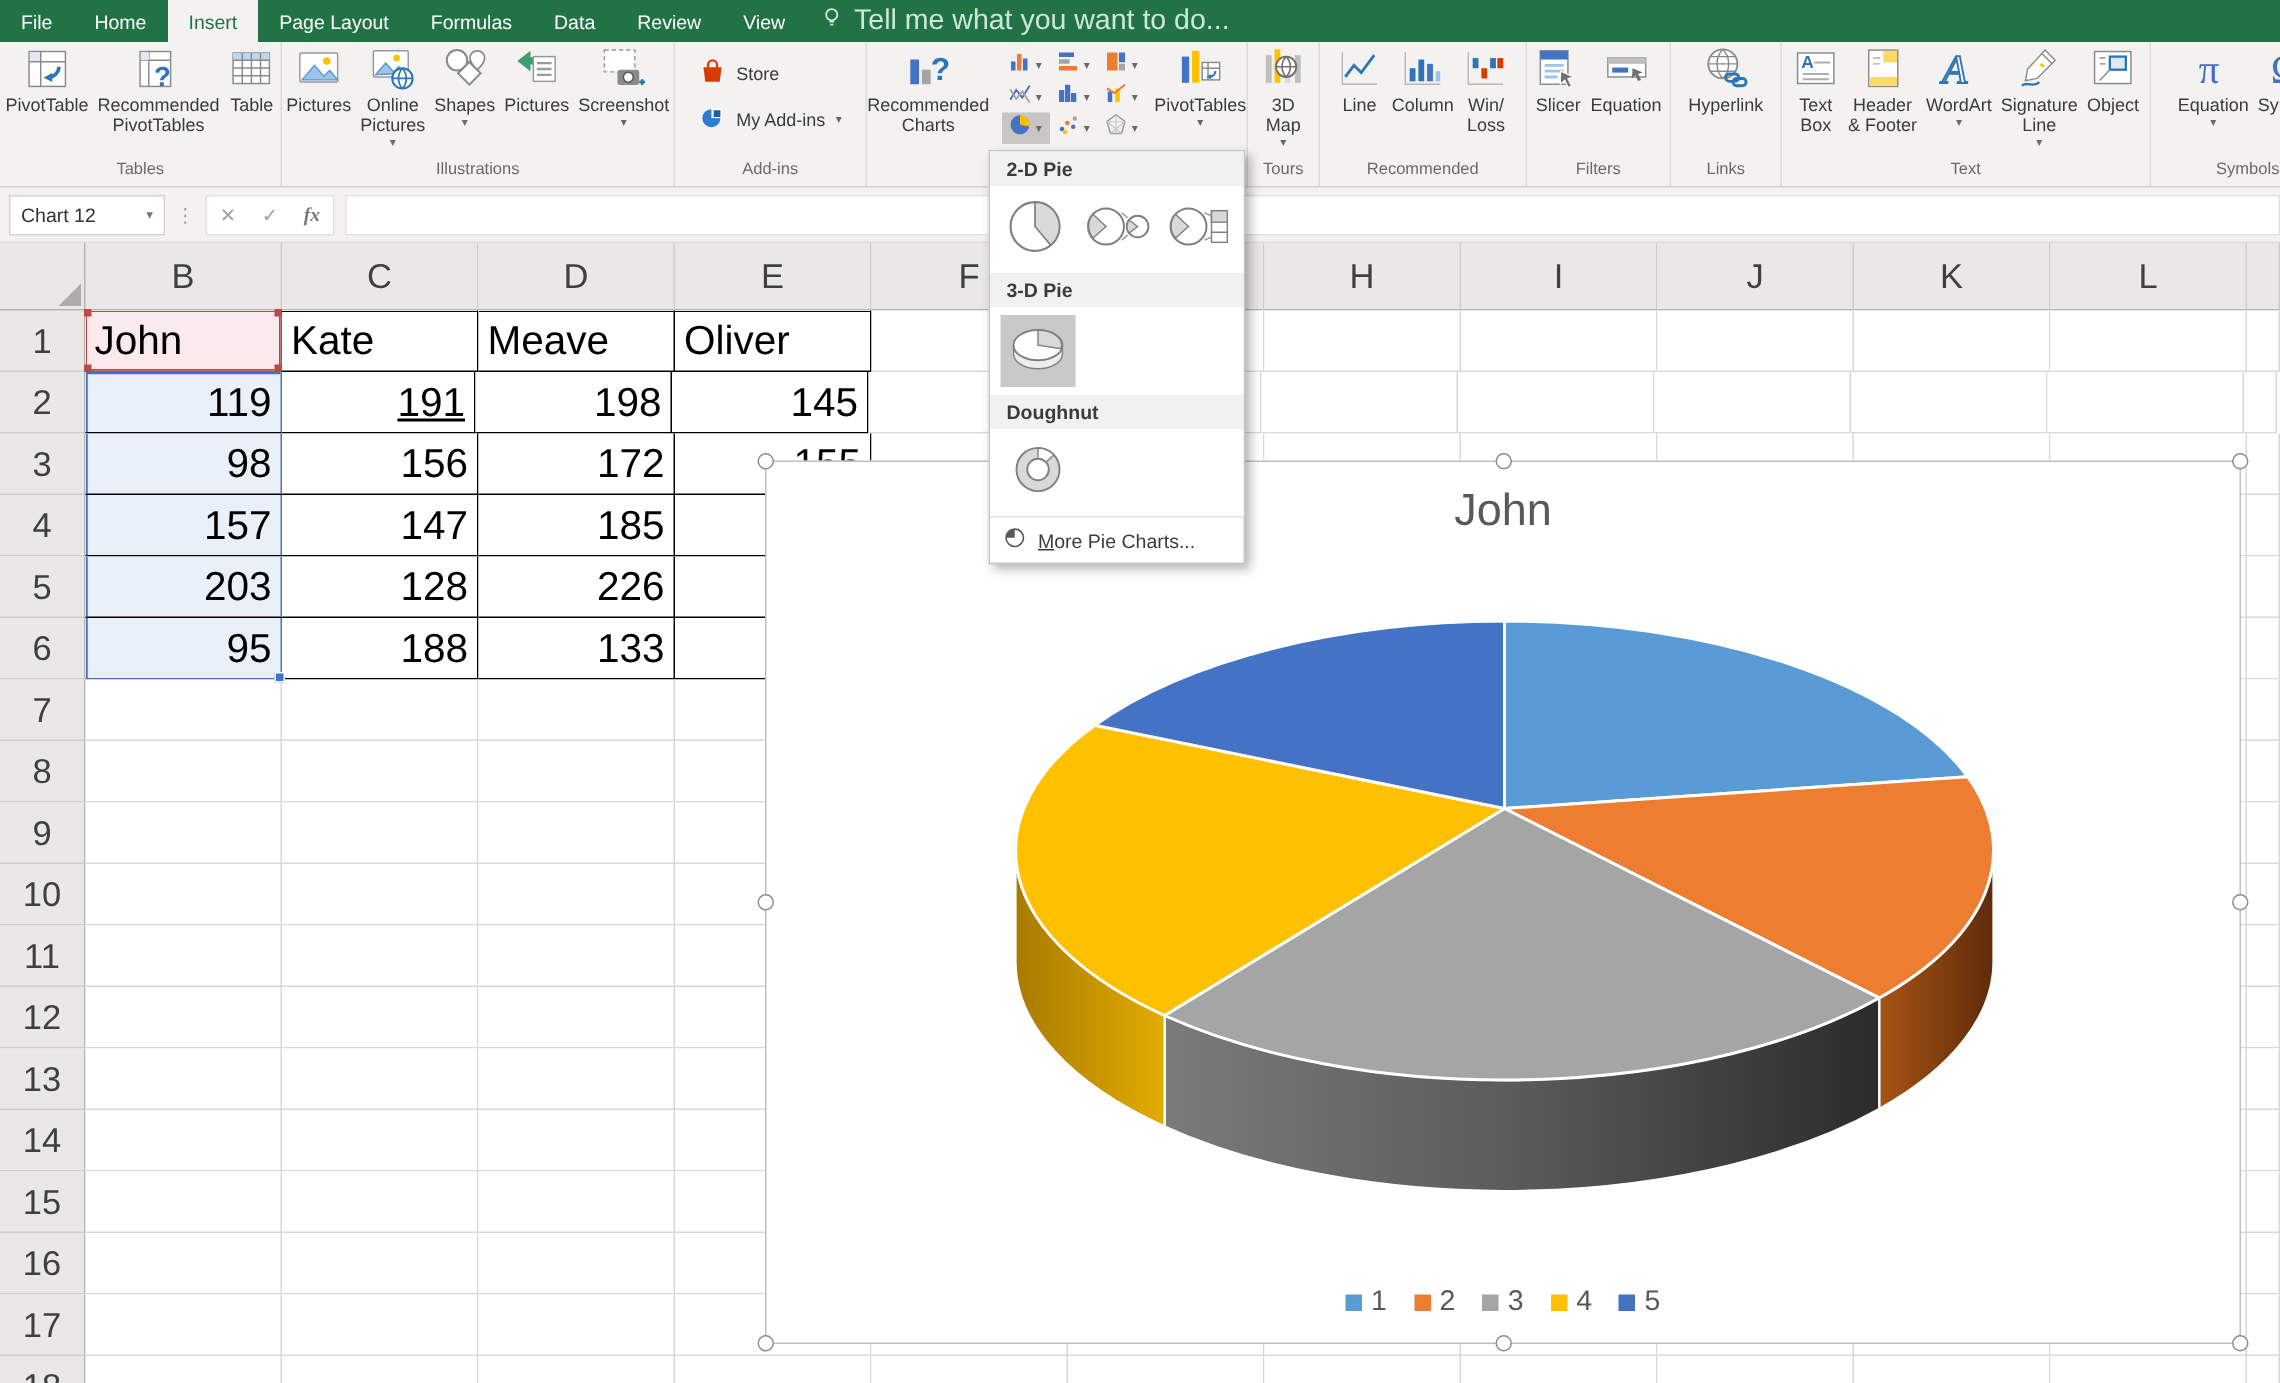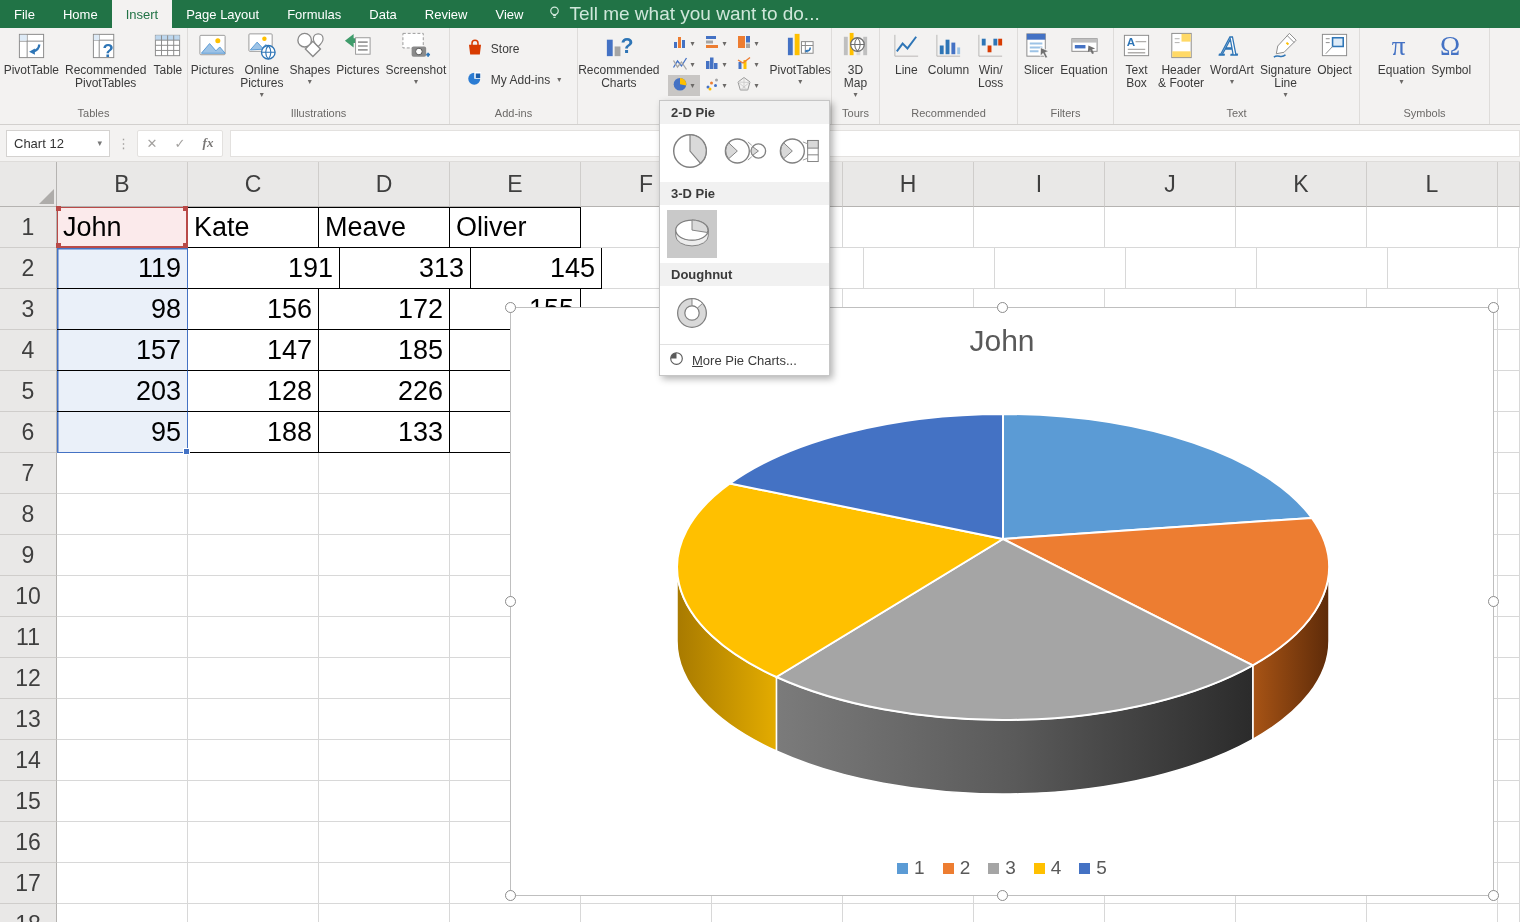--- a/index.html
+++ b/index.html
@@ -421,20 +421,36 @@
                 <rect x="3" y="9" width="26" height="4" fill="#BFBFBF"></rect>
                 <rect x="6" y="15.5" width="11" height="3.5" fill="#4472C4"></rect>
                 <path d="M20 16l7 3-3.2 1 2 4-2 0.8-1.9-4-2.4 2.2z" fill="#707070"></path>
               </svg></span>
           </div>
           <span class="lbl">Equation</span>
         </div>
       </div>
       <div class="rib-label">Filters</div>
     </div>
+    <div class="rib-group" style="width: 74px;">
+      <div class="rib-items">
+        <div class="rib-btn">
+          <div class="ic">
+            <span class="icw"><svg viewBox="0 0 32 32">
+                <circle cx="14" cy="13" r="10" fill="#fff" stroke="#8A8A8A" stroke-width="1.3"></circle>
+                <path d="M4 13h20M14 3a14.5 14.5 0 0 1 0 20M14 3a14.5 14.5 0 0 0 0 20M5.5 8h17M5.5 18h17" fill="none" stroke="#8A8A8A"></path>
+                <rect x="16" y="20" width="9" height="5" rx="2.5" fill="none" stroke="#2E75B6" stroke-width="2"></rect>
+                <rect x="21" y="23" width="9" height="5" rx="2.5" fill="none" stroke="#2E75B6" stroke-width="2"></rect>
+              </svg></span>
+          </div>
+          <span class="lbl">Hyperlink</span>
+        </div>
+      </div>
+      <div class="rib-label">Links</div>
+    </div>
     <div class="rib-group" style="width: 246px;">
       <div class="rib-items">
         <div class="rib-btn">
           <div class="ic">
             <span class="icw"><svg viewBox="0 0 32 32">
                 <rect x="3.5" y="5.5" width="25" height="21" fill="#fff" stroke="#8A8A8A"></rect>
                 <text x="6" y="16" font-size="12" font-weight="bold" fill="#2E75B6">A</text>
                 <path d="M15 12h11M7 20h18M7 23.5h18" stroke="#B0AEAC" stroke-width="1.4"></path>
               </svg></span>
           </div>
@@ -553,22 +569,22 @@
       <div class="cell" style="width: 131px; flex: 0 0 auto;"></div>
       <div class="cell" style="width: 131px; flex: 0 0 auto;"></div>
       <div class="cell" style="width: 131px; flex: 0 0 auto;"></div>
       <div class="cell" style="width: 131px; flex: 0 0 auto;"></div>
       <div class="cell" style="width: 131px; flex: 0 0 auto;"></div>
       <div class="cell" style="width: 22px; flex: 0 0 auto;"></div>
     </div>
     <div class="grid-row">
       <div class="rh">2</div>
       <div class="cell num tbl" style="width: 131px; flex: 0 0 auto; box-shadow: rgb(68, 114, 196) 1.5px 0px inset, rgb(68, 114, 196) 0px 1.5px inset; background: rgb(234, 240, 249); border-right: 1.5px solid rgb(68, 114, 196);">119</div>
-      <div class="cell num tbl" style="width: 152px; flex: 0 0 auto;">191</div>
-      <div class="cell num tbl" style="width: 131px; flex: 0 0 auto;">313</div>
+      <div class="cell num tbl" style="width: 129px; flex: 0 0 auto; text-decoration: underline;">191</div>
+      <div class="cell num tbl" style="width: 131px; flex: 0 0 auto;">198</div>
       <div class="cell num tbl" style="width: 131px; flex: 0 0 auto;">145</div>
       <div class="cell" style="width: 131px; flex: 0 0 auto;"></div>
       <div class="cell" style="width: 131px; flex: 0 0 auto;"></div>
       <div class="cell" style="width: 131px; flex: 0 0 auto;"></div>
       <div class="cell" style="width: 131px; flex: 0 0 auto;"></div>
       <div class="cell" style="width: 131px; flex: 0 0 auto;"></div>
       <div class="cell" style="width: 131px; flex: 0 0 auto;"></div>
       <div class="cell" style="width: 131px; flex: 0 0 auto;"></div>
       <div class="cell" style="width: 22px; flex: 0 0 auto;"></div>
     </div>

